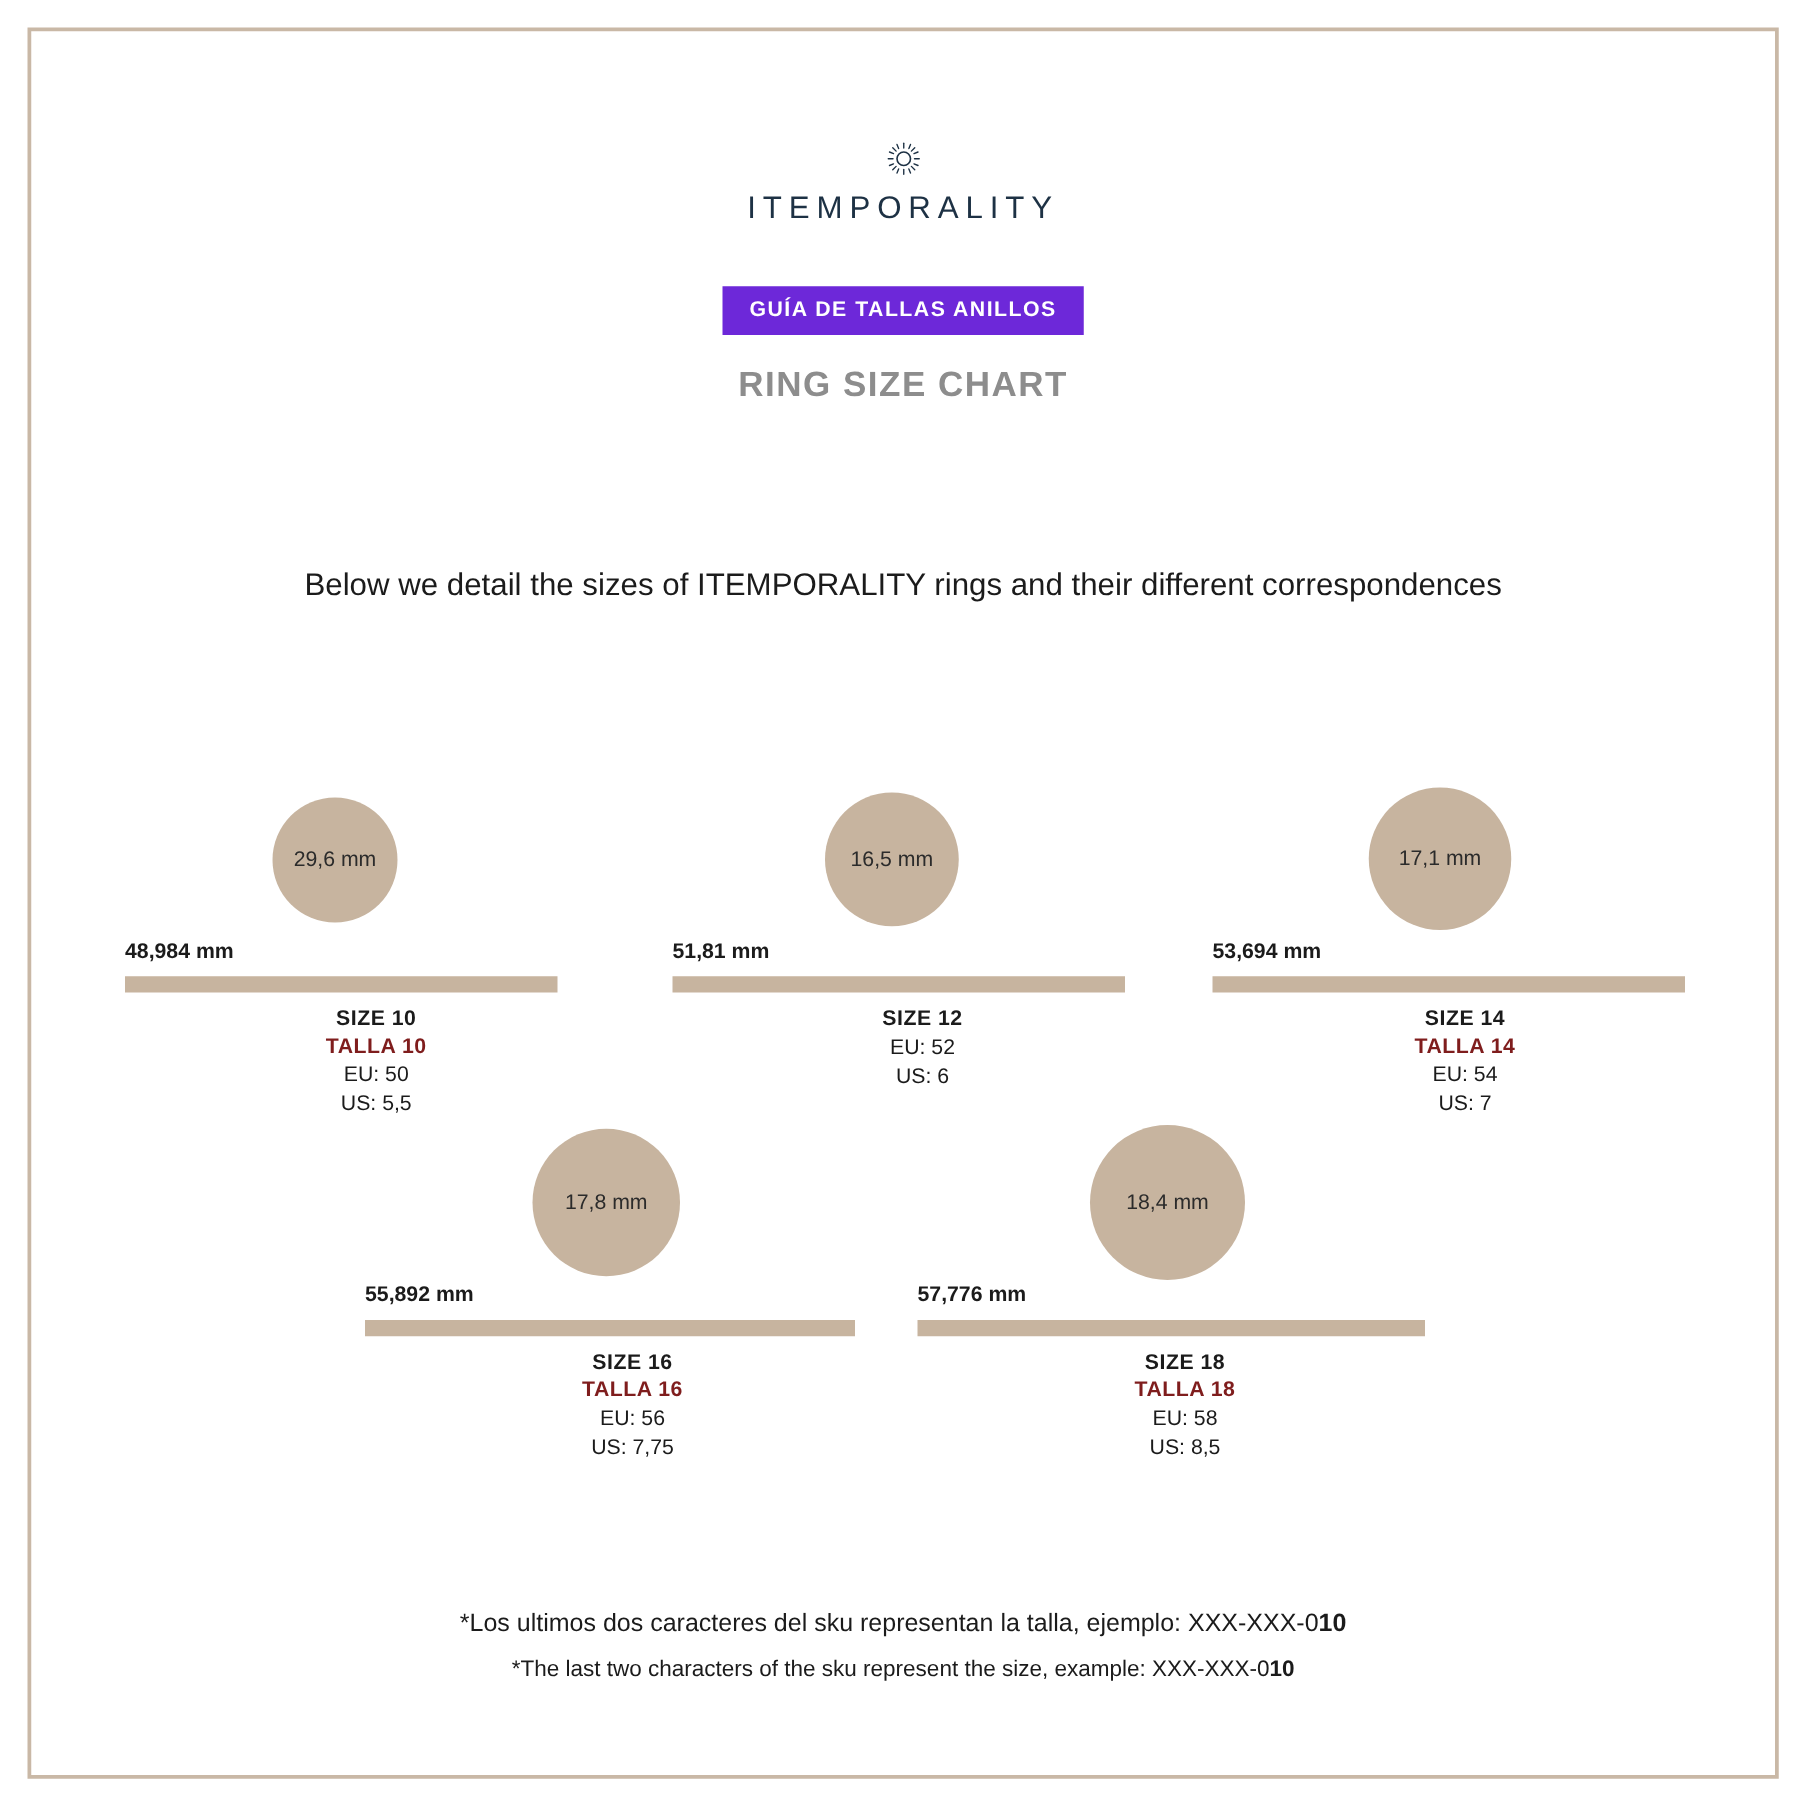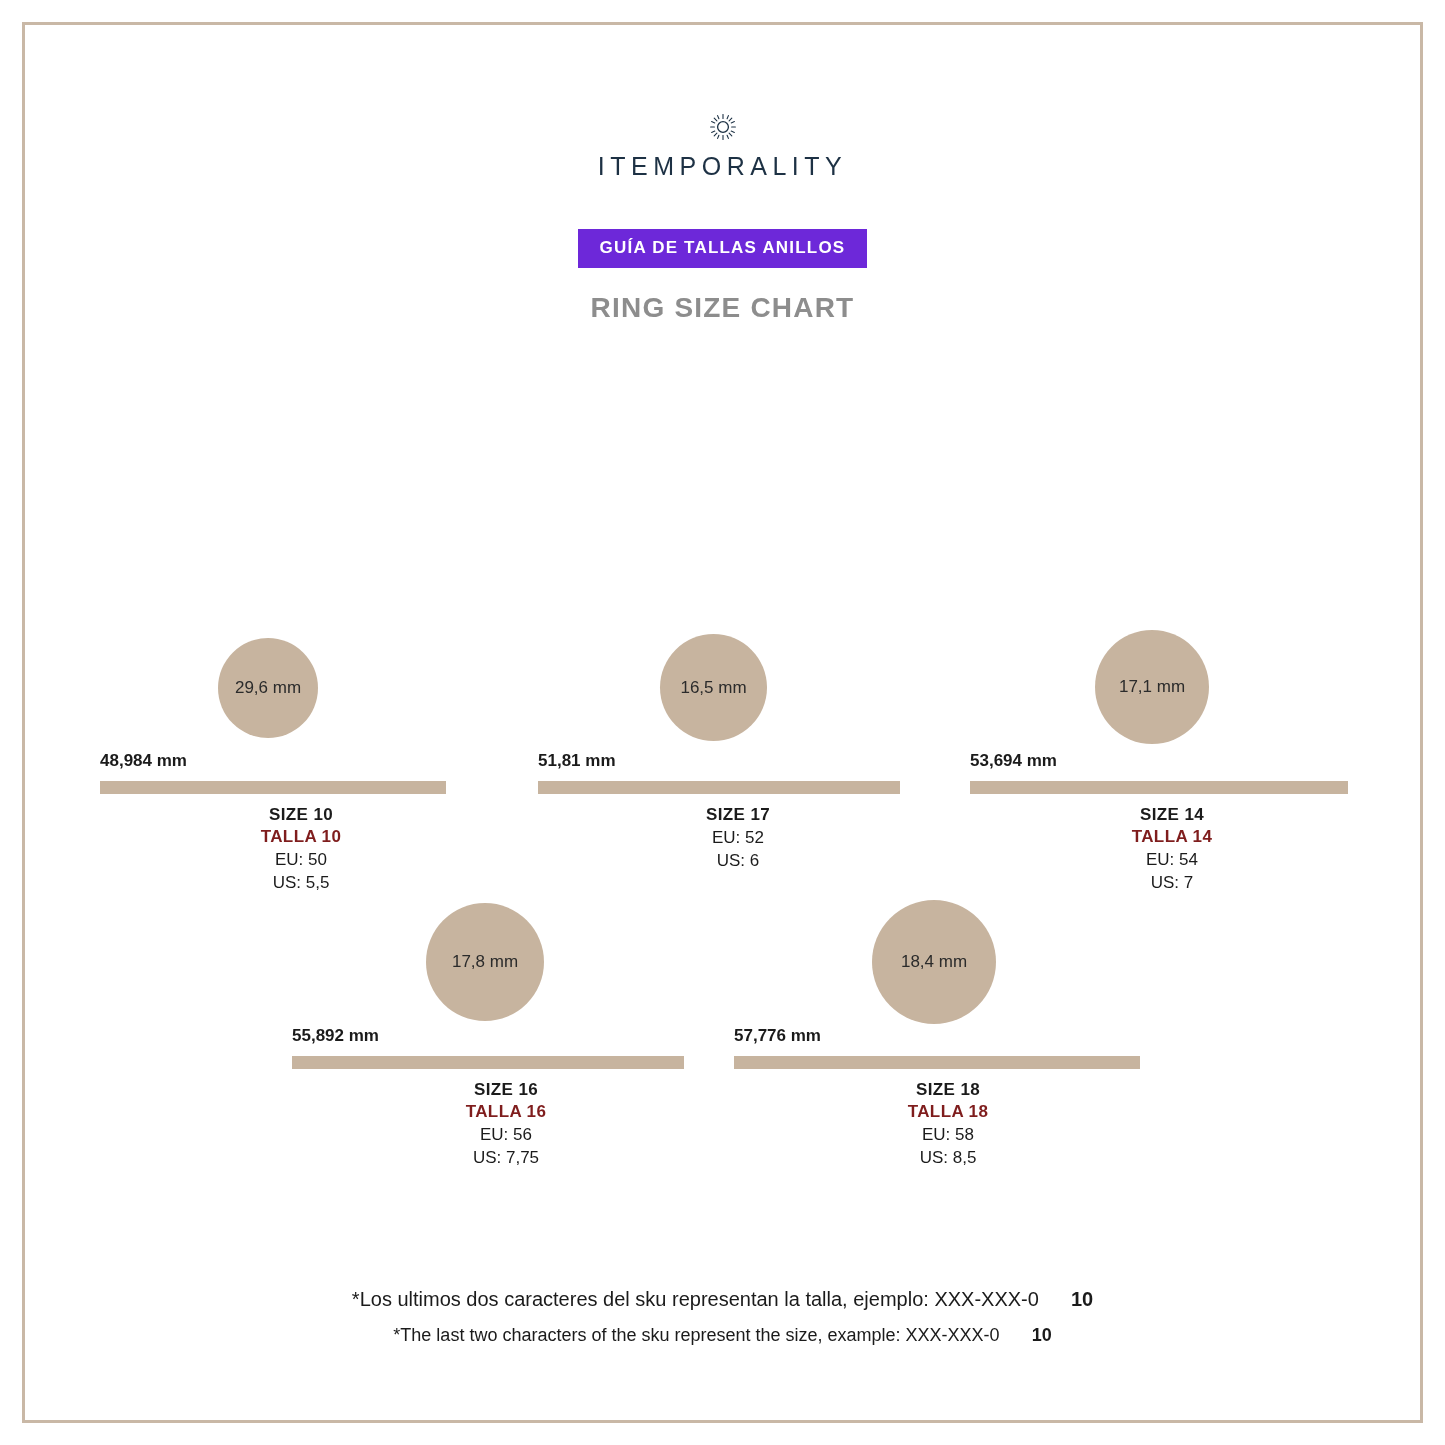--- a/index.html
+++ b/index.html
@@ -165,21 +165,21 @@
   }
   .note-es {
     font-size: 20px;
     color: #1b1b1b;
   }
   .note-en {
     font-size: 18px;
     color: #1b1b1b;
     margin-top: 14px;
   }
-  .note-bold { font-weight: bold; padding-left: 32px; }
+  .note-bold { font-weight: bold; }
 </style>
 </head>
 <body>
 
 <div class="page">
 
   <div class="outer-frame"></div>
 
   <div class="header">
     <div class="brand-mark">
@@ -209,20 +209,21 @@
     </div>
     <div class="brand-name">ITEMPORALITY</div>
 
     <div class="badge-wrap">
       <span class="badge">GUÍA DE TALLAS ANILLOS</span>
     </div>
     <div class="subtitle">RING SIZE CHART</div>
   </div>
 
   <div class="intro">
+    <div class="intro-line-2">Below we detail the sizes of ITEMPORALITY rings and their different correspondences</div>
   </div>
 
   <div class="row row-1">
 
     <div class="size-item" style="left:96px;">
       <div class="circle" style="left:122px; top:18px; width:100px; height:100px;">
         <span>29,6 mm</span>
       </div>
       <div class="perimeter-label" style="left:4px; top:131px;">48,984 mm</div>
       <div class="bar" style="left:4px; top:161px; width:346px;"></div>
@@ -234,21 +235,21 @@
       </div>
     </div>
 
     <div class="size-item" style="left:534px;">
       <div class="circle" style="left:126px; top:14px; width:107px; height:107px;">
         <span>16,5 mm</span>
       </div>
       <div class="perimeter-label" style="left:4px; top:131px;">51,81 mm</div>
       <div class="bar" style="left:4px; top:161px; width:362px;"></div>
       <div class="labels" style="top:185px; left:-6px;">
-        <div class="size-en">SIZE 17</div>
+        <div class="size-en">SIZE 12</div>
         <div class="size-eu">EU: 52</div>
         <div class="size-us">US: 6</div>
       </div>
     </div>
 
     <div class="size-item" style="left:966px;">
       <div class="circle" style="left:129px; top:10px; width:114px; height:114px;">
         <span>17,1 mm</span>
       </div>
       <div class="perimeter-label" style="left:4px; top:131px;">53,694 mm</div>

